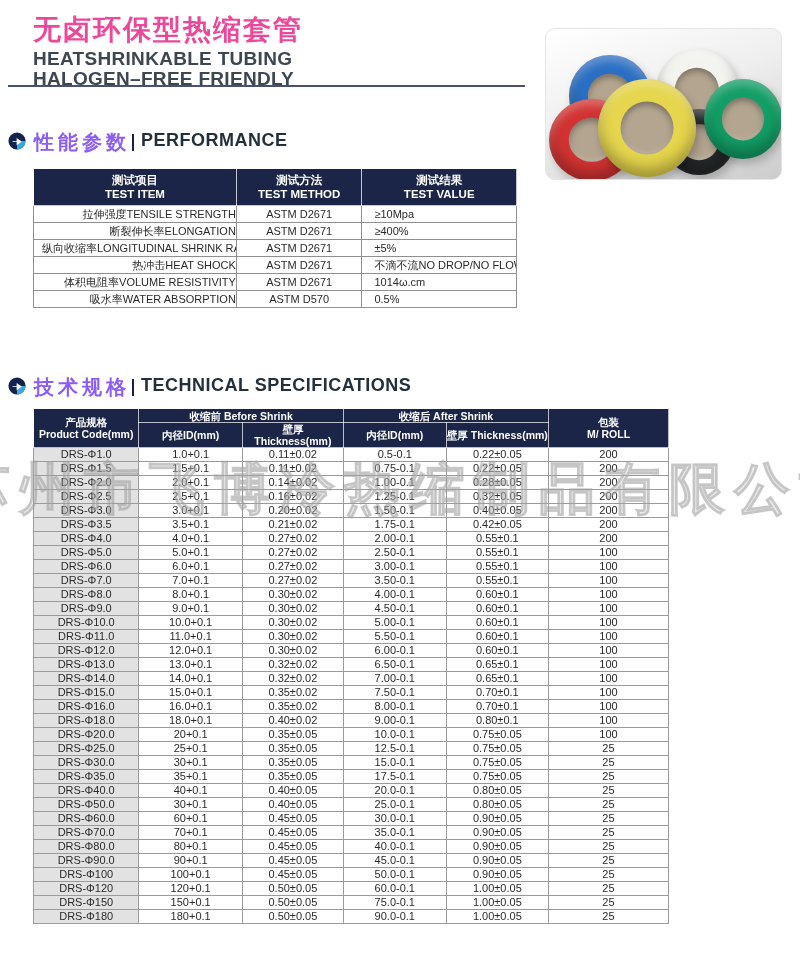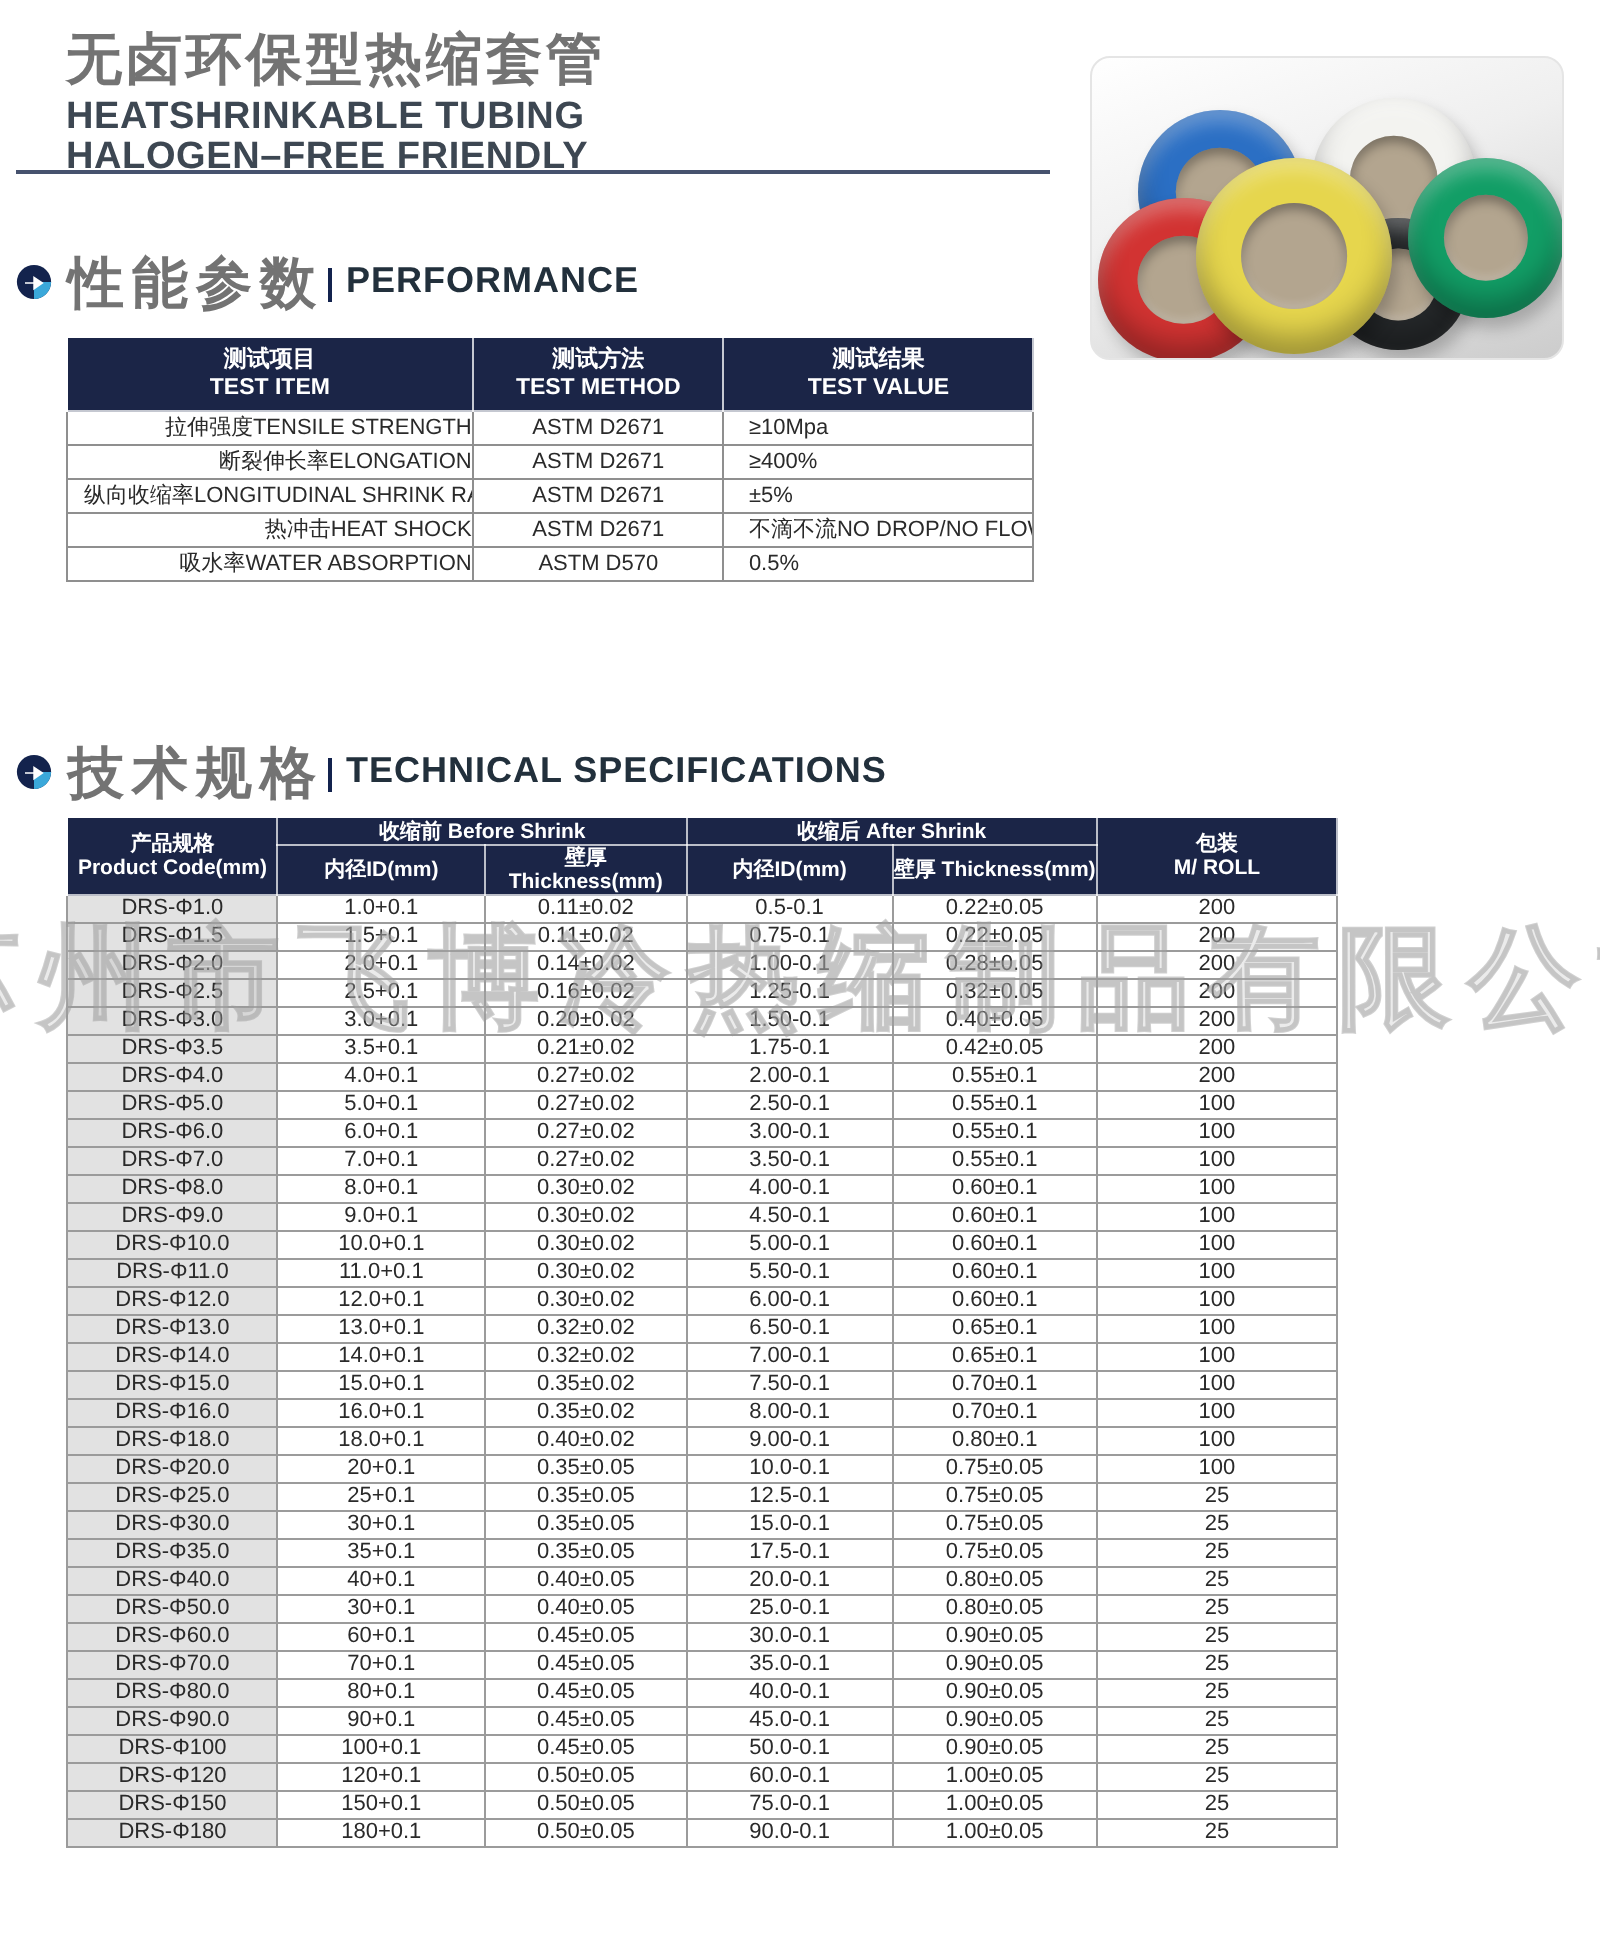--- a/index.html
+++ b/index.html
@@ -4,21 +4,21 @@
 <style>
   * { margin:0; padding:0; box-sizing:border-box; }
   html,body { background:#ffffff; }
   .page {
     position:relative; width:800px; height:971px; background:#fff;
     overflow:hidden; font-family:"Liberation Sans", sans-serif;
   }
   
   .title-cn {
     position:absolute; left:33px; top:11px; font-size:28px; font-weight:bold;
-    color:#737373; letter-spacing:2px; white-space:nowrap;
+    color:#ec4899; letter-spacing:2px; white-space:nowrap;
   }
   .subtitle {
     position:absolute; left:33px; top:49px; font-size:19px; line-height:20px;
     color:#3d4752; letter-spacing:.3px; font-weight:bold;
   }
   .head-rule { position:absolute; left:8px; top:85px; width:517px; height:2px; background:#46526e; }
 
   
   .photo {
     position:absolute; left:545px; top:28px; width:237px; height:152px;
@@ -39,21 +39,21 @@
   .roll-black  { left:118px; top:80px; width:70px;  height:66px; z-index:2; }
   .roll-red    { left:3px;   top:70px; width:86px;  height:82px; z-index:3; }
   .roll-green  { left:158px; top:50px; width:78px;  height:80px; z-index:3; }
   .roll-yellow { left:52px;  top:50px; width:98px;  height:98px; z-index:4; }
 
   
   .sec { position:absolute; left:8px; display:flex; align-items:flex-end; }
   .sec-perf  { top:130px; }
   .sec-specs { top:375px; }
   .sec .icon { width:18px; height:18px; margin:0 8px 2px 0; align-self:center; }
-  .sec .cn { font-size:28px; font-weight:bold; color:#737373; letter-spacing:4px; line-height:22px; }
+  .sec .cn { font-size:20px; font-weight:bold; color:#8b5cf6; letter-spacing:4px; line-height:22px; }
   .sec .sep { width:2px; height:17px; background:#13234d; margin:0 7px 2px 2px; }
   .sec .en { font-size:18px; font-weight:bold; color:#22303c; letter-spacing:.5px; margin-bottom:2px; white-space:nowrap; }
 
   
   table { border-collapse:collapse; table-layout:fixed; }
   .perf { position:absolute; left:33px; top:168px; width:484px; border:1px solid #0369a1; }
   .perf thead th {
     background:#1b2547; color:#ffffff; height:37px; font-size:11.5px; line-height:14px;
     font-weight:bold; border:1px solid rgba(255,255,255,.75); text-align:center;
   }
@@ -165,20 +165,25 @@
         </tr>
         <tr>
           <td class="pc0">纵向收缩率LONGITUDINAL SHRINK RATIO</td>
           <td class="pc1">ASTM D2671</td>
           <td class="pc2">±5%</td>
         </tr>
         <tr>
           <td class="pc0">热冲击HEAT SHOCK</td>
           <td class="pc1">ASTM D2671</td>
           <td class="pc2">不滴不流NO DROP/NO FLOW</td>
+        </tr>
+        <tr>
+          <td class="pc0">体积电阻率VOLUME RESISTIVITY</td>
+          <td class="pc1">ASTM D2671</td>
+          <td class="pc2">1014ω.cm</td>
         </tr>
         <tr>
           <td class="pc0">吸水率WATER ABSORPTION</td>
           <td class="pc1">ASTM D570</td>
           <td class="pc2">0.5%</td>
         </tr>
       </tbody>
   </table>
 
   <div class="sec sec-specs">

